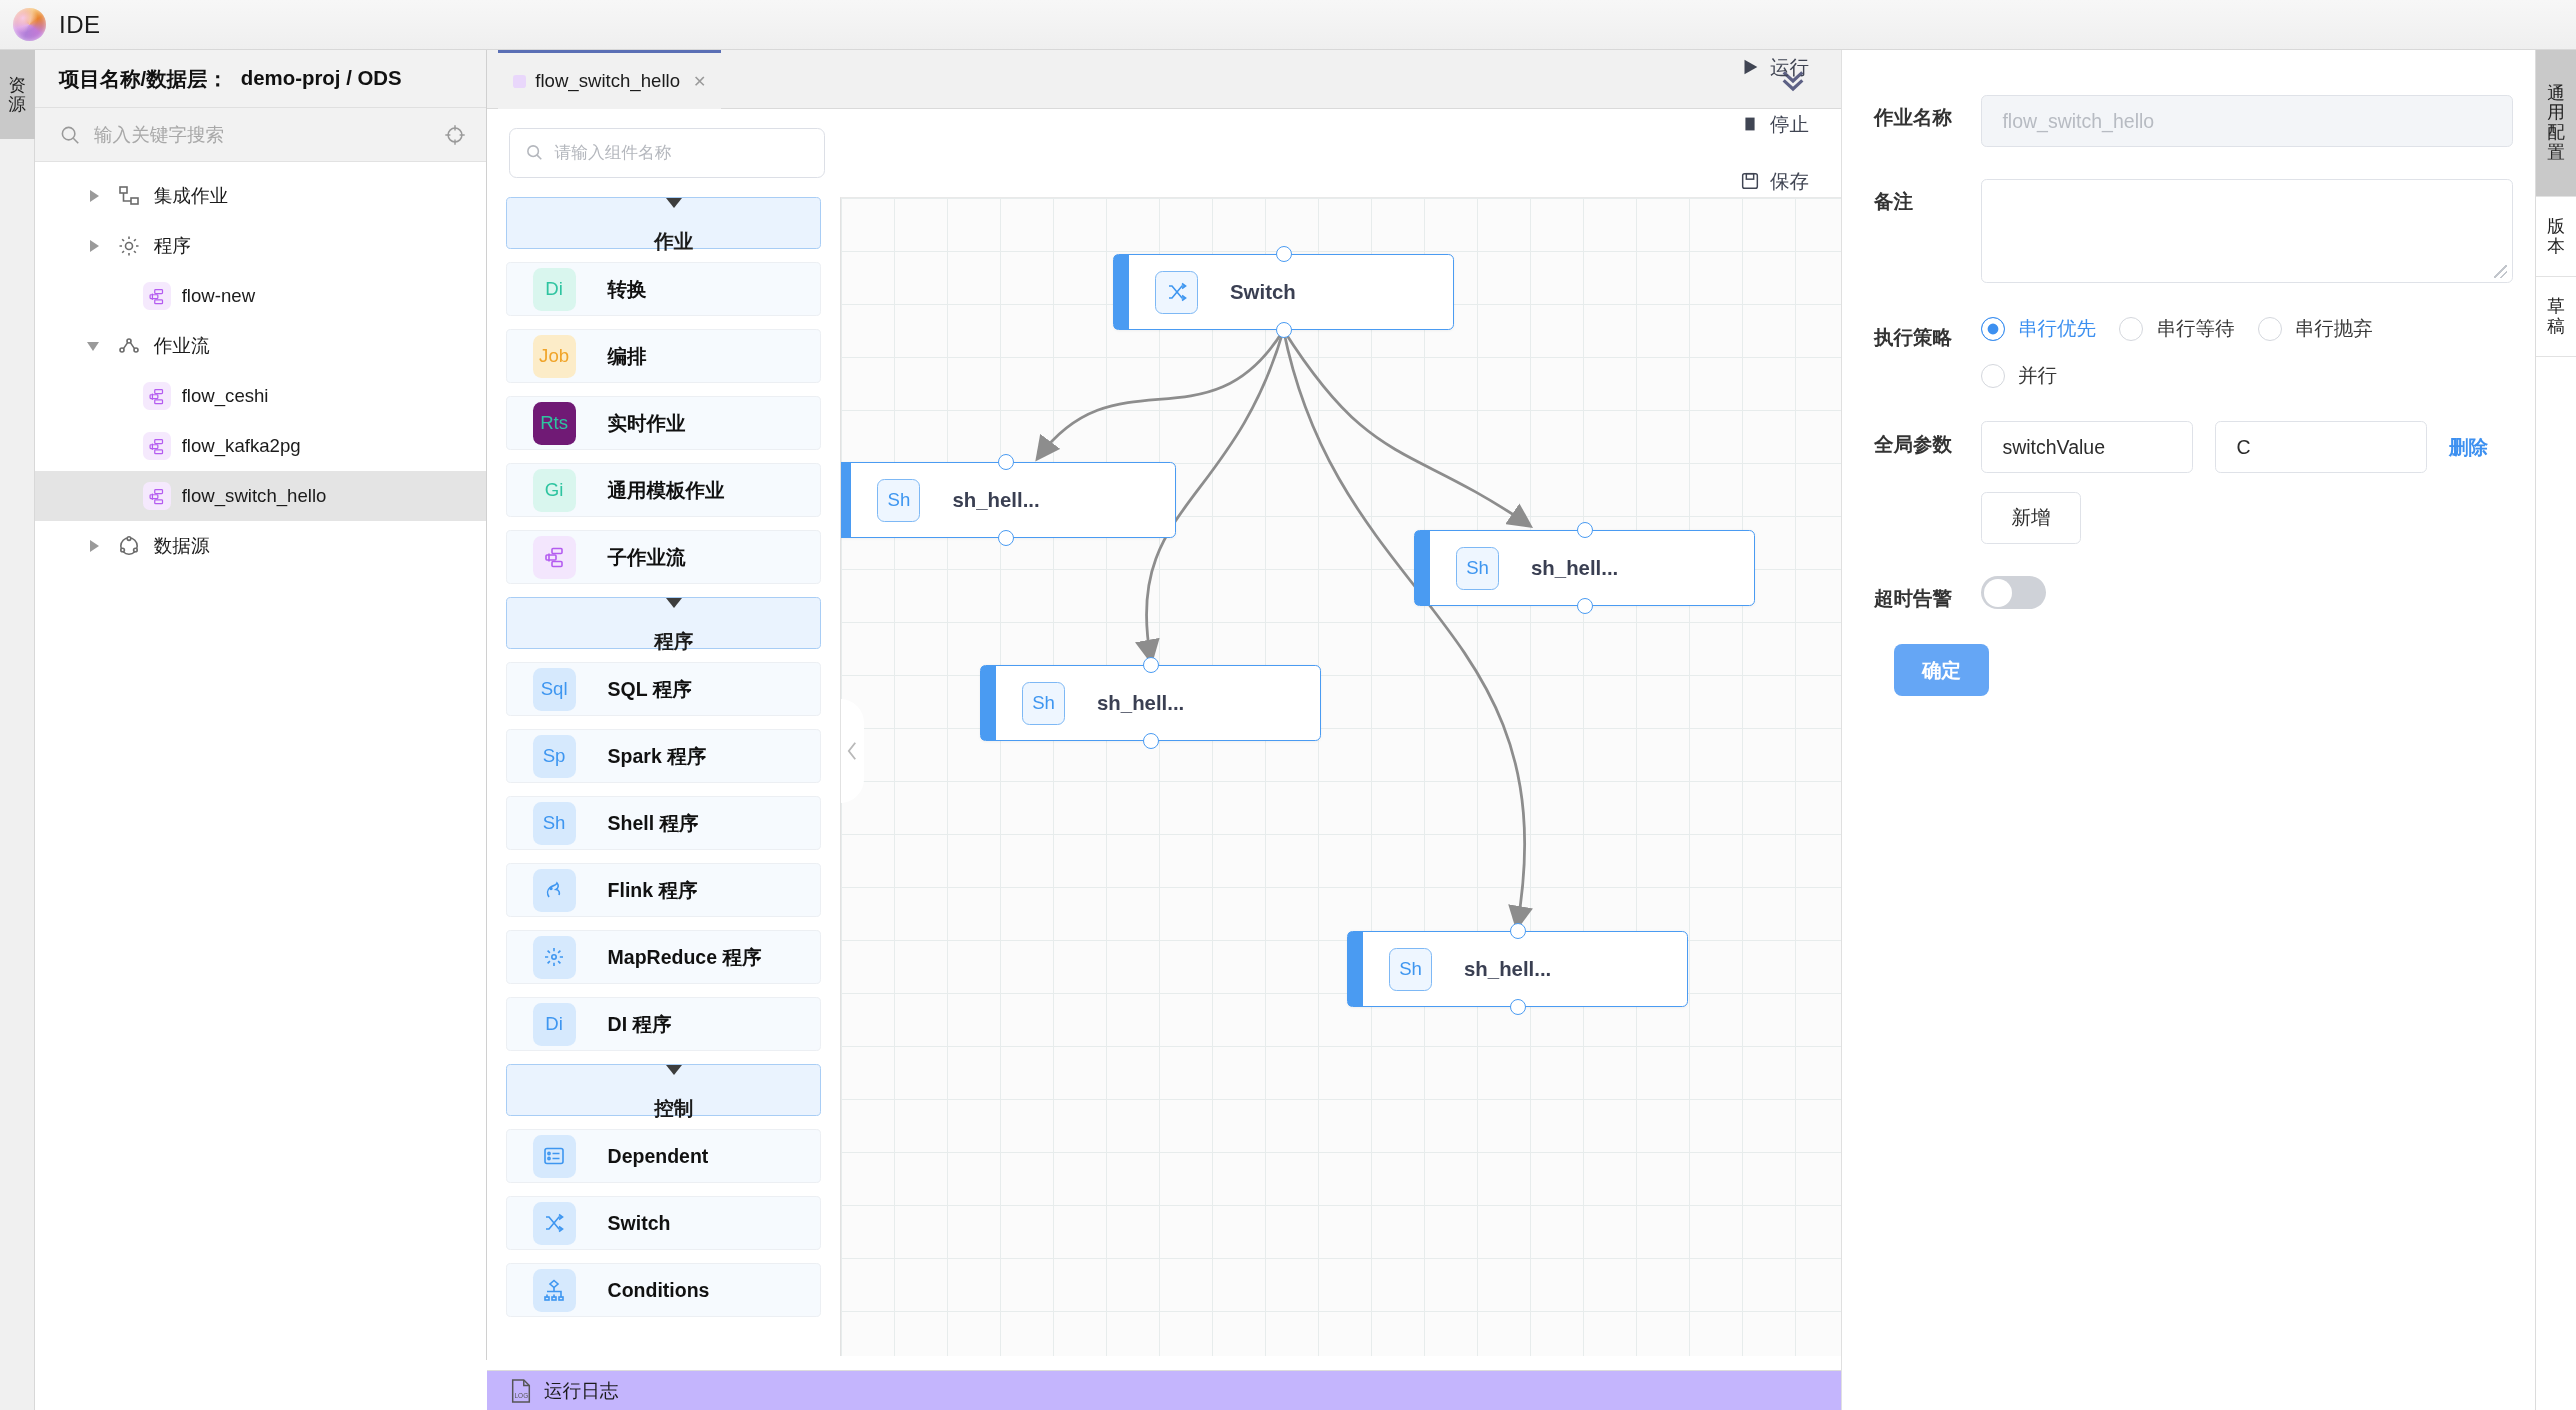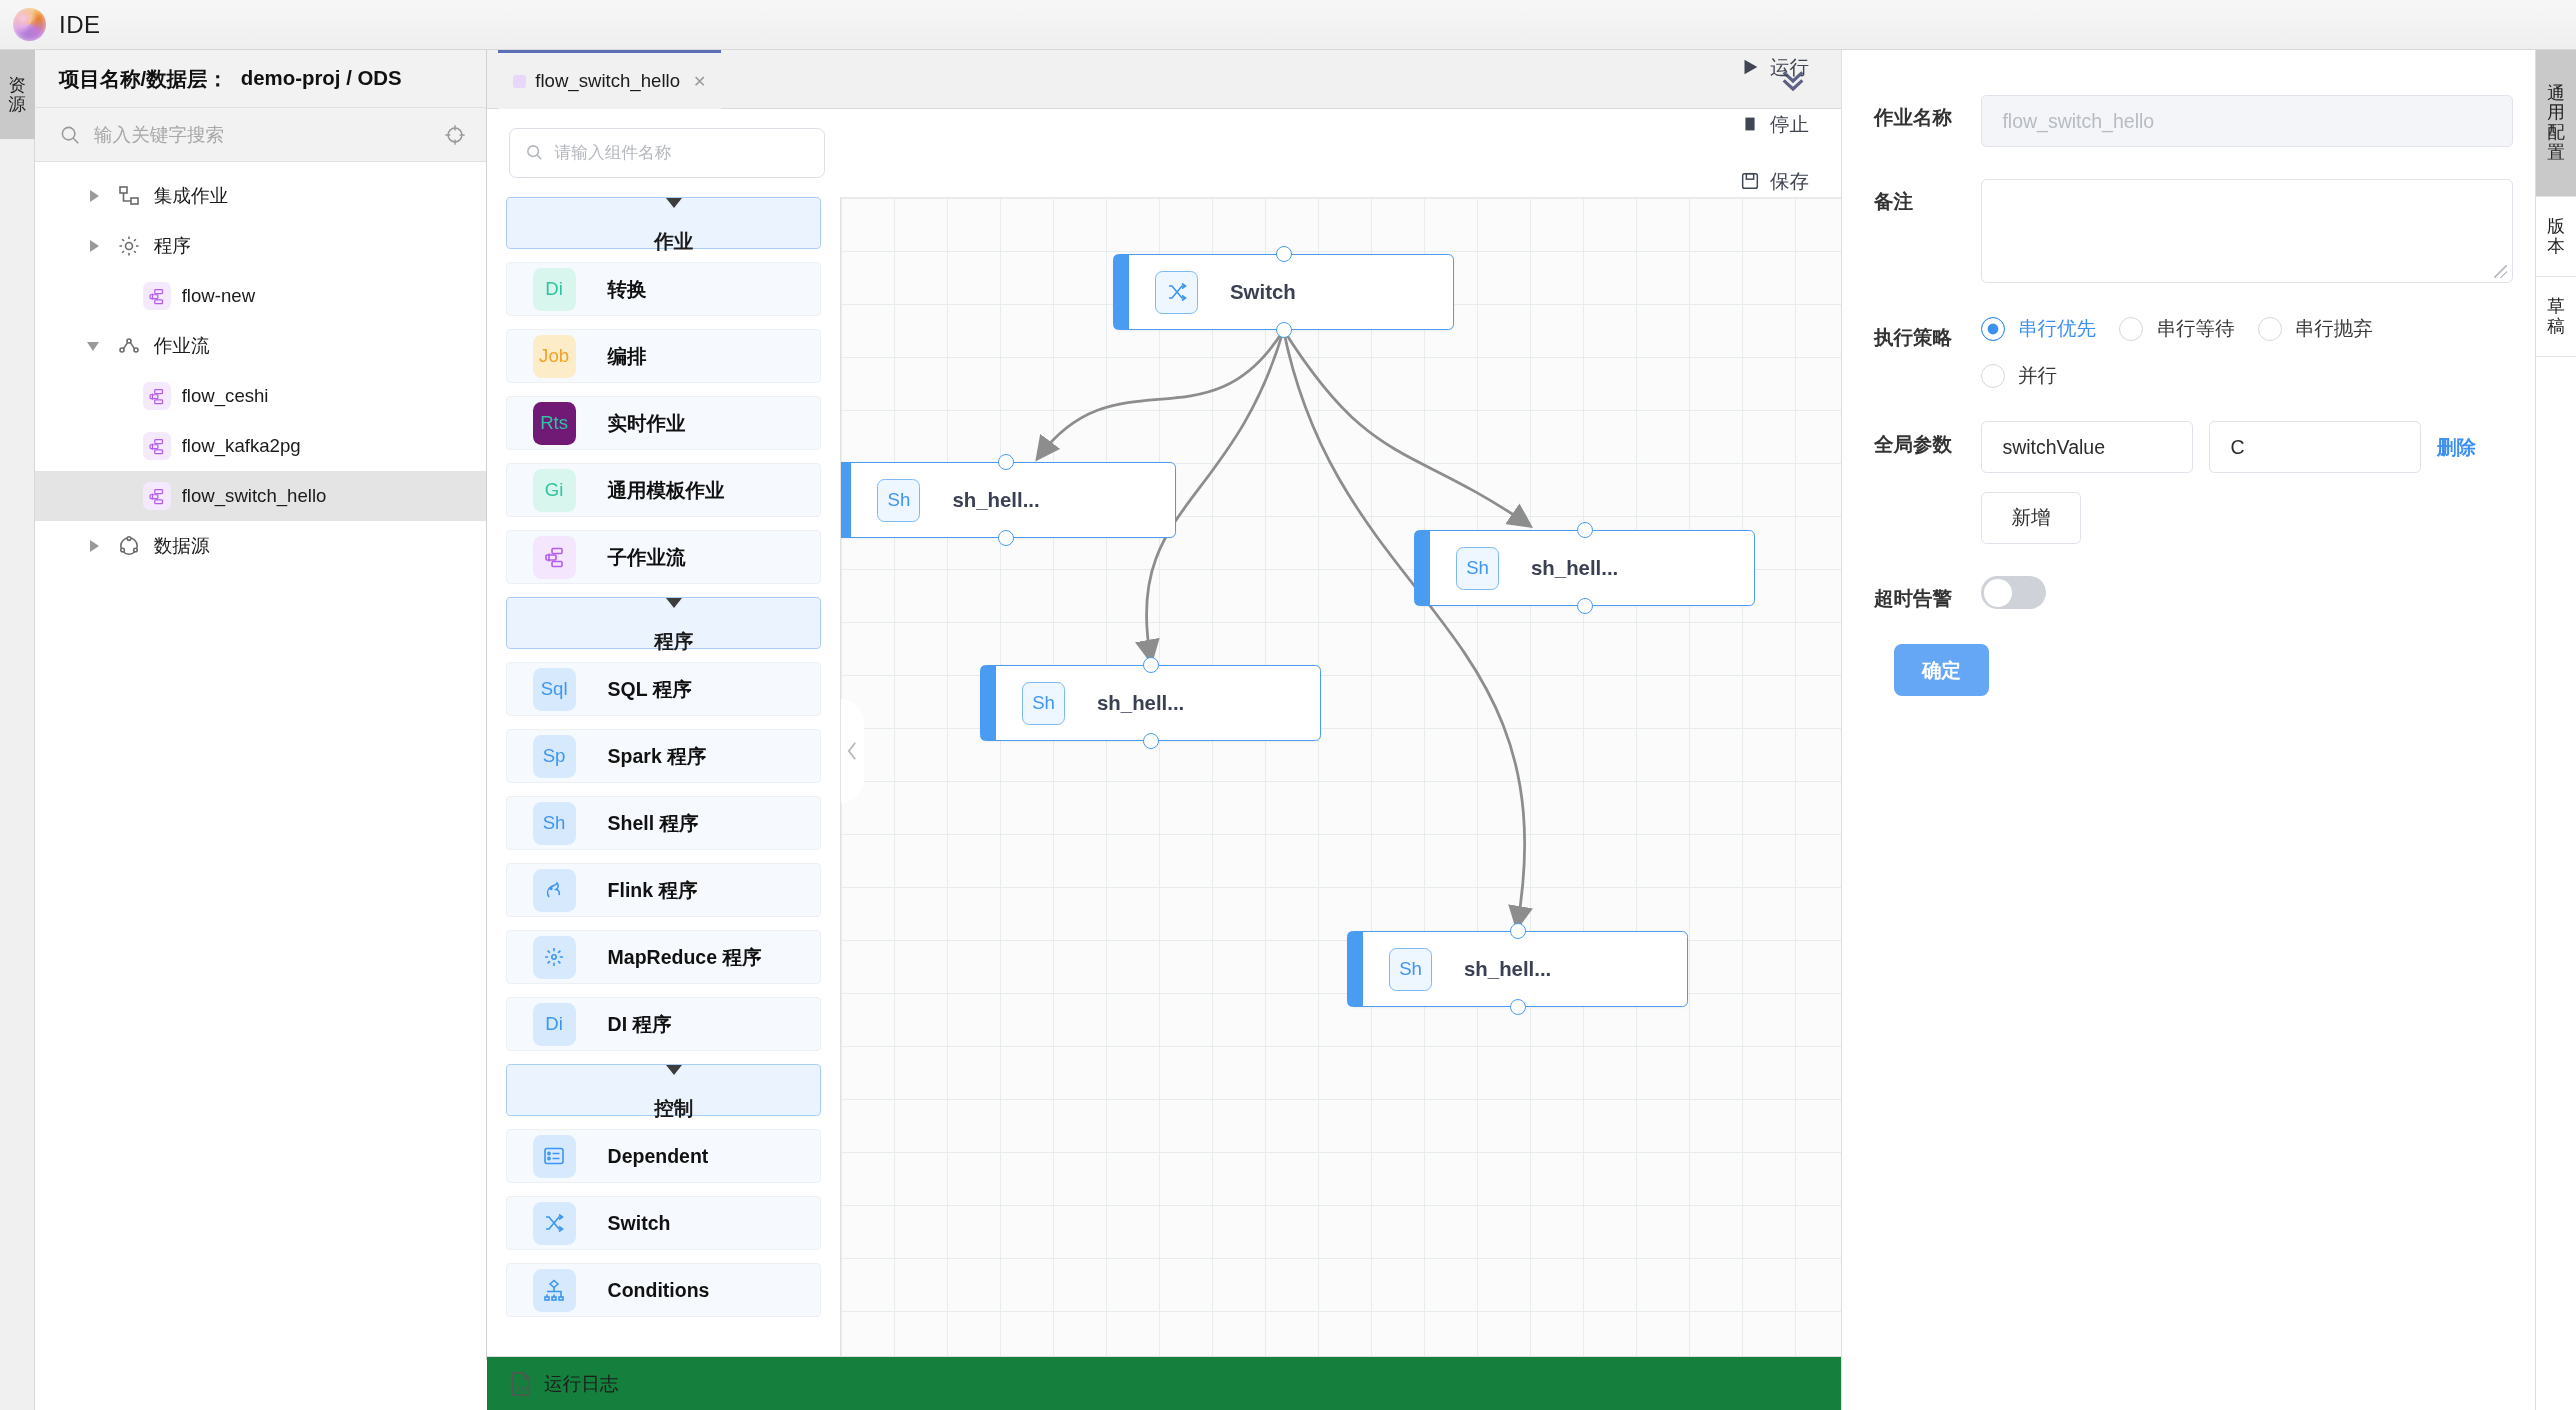--- a/index.html
+++ b/index.html
@@ -190,22 +190,22 @@
   .port {
     position:absolute; width:16px; height:16px; border-radius:50%;
     background:#fff; border:1.9px solid #4a9bf2; left:50%;
     transform:translateX(-50%); z-index:5;
   }
   .port.t { top:-9.3px; }
   .port.b { bottom:-9.3px; }
 
   
   .logbar {
-    position:absolute; left:0; bottom:0; width:1354px; height:54px;
-    background:#15803d; border-top:0.9px solid #dcdcdc;
+    position:absolute; left:0; bottom:0; width:1354px; height:40px;
+    background:#c4b5fd; border-top:0.9px solid #dcdcdc;
     display:flex; align-items:center; gap:11px; padding-left:22px;
     font-size:18.6px; color:#1b1b1b;
   }
 
   
   .props {
     position:absolute; left:1841px; top:50px; width:694px; height:1360px;
     background:#fff; border-left:0.9px solid #e0e0e0; padding-top:45px;
   }
   .frow { display:flex; align-items:flex-start; margin-bottom:32px; }
@@ -231,21 +231,21 @@
       linear-gradient(135deg, transparent 70%, #c2c6cc 70%, #c2c6cc 80%, transparent 80%);
   }
   .radios { display:flex; align-items:center; gap:3px; flex-wrap:wrap; }
   .radio { display:flex; align-items:center; gap:13px; margin-right:20.4px;
            font-size:19.5px; color:#3a3a3a; cursor:pointer; }
   .rdot { width:24px;height:24px;border-radius:50%;border:0.9px solid #d4d7dd;
           background:#fff; flex:0 0 24px; }
   .radio.on .rdot { background:#3d90f0; border-color:#3d90f0;
           box-shadow: inset 0 0 0 5.6px #fff, inset 0 0 0 12px #3d90f0; }
   .radio.on .rlab { color:#3d90f0; }
-  .param-row { display:flex; align-items:center; gap:16px; }
+  .param-row { display:flex; align-items:center; gap:22px; }
   .pinp {
     height:52px; border:0.9px solid #dfe2e8; border-radius:5.6px; background:#fff;
     font-size:19.5px; color:#2c2c2c; display:flex; align-items:center;
     padding-left:20.4px;
   }
   .pinp.k { width:212px; }
   .pinp.v { width:212px; }
   .del-link { color:#3d90f0; font-size:19.5px; font-weight:bold; cursor:pointer; }
   .btn-add {
     margin-top:18.6px; width:100px; height:52px; border:0.9px solid #dfe2e8;

